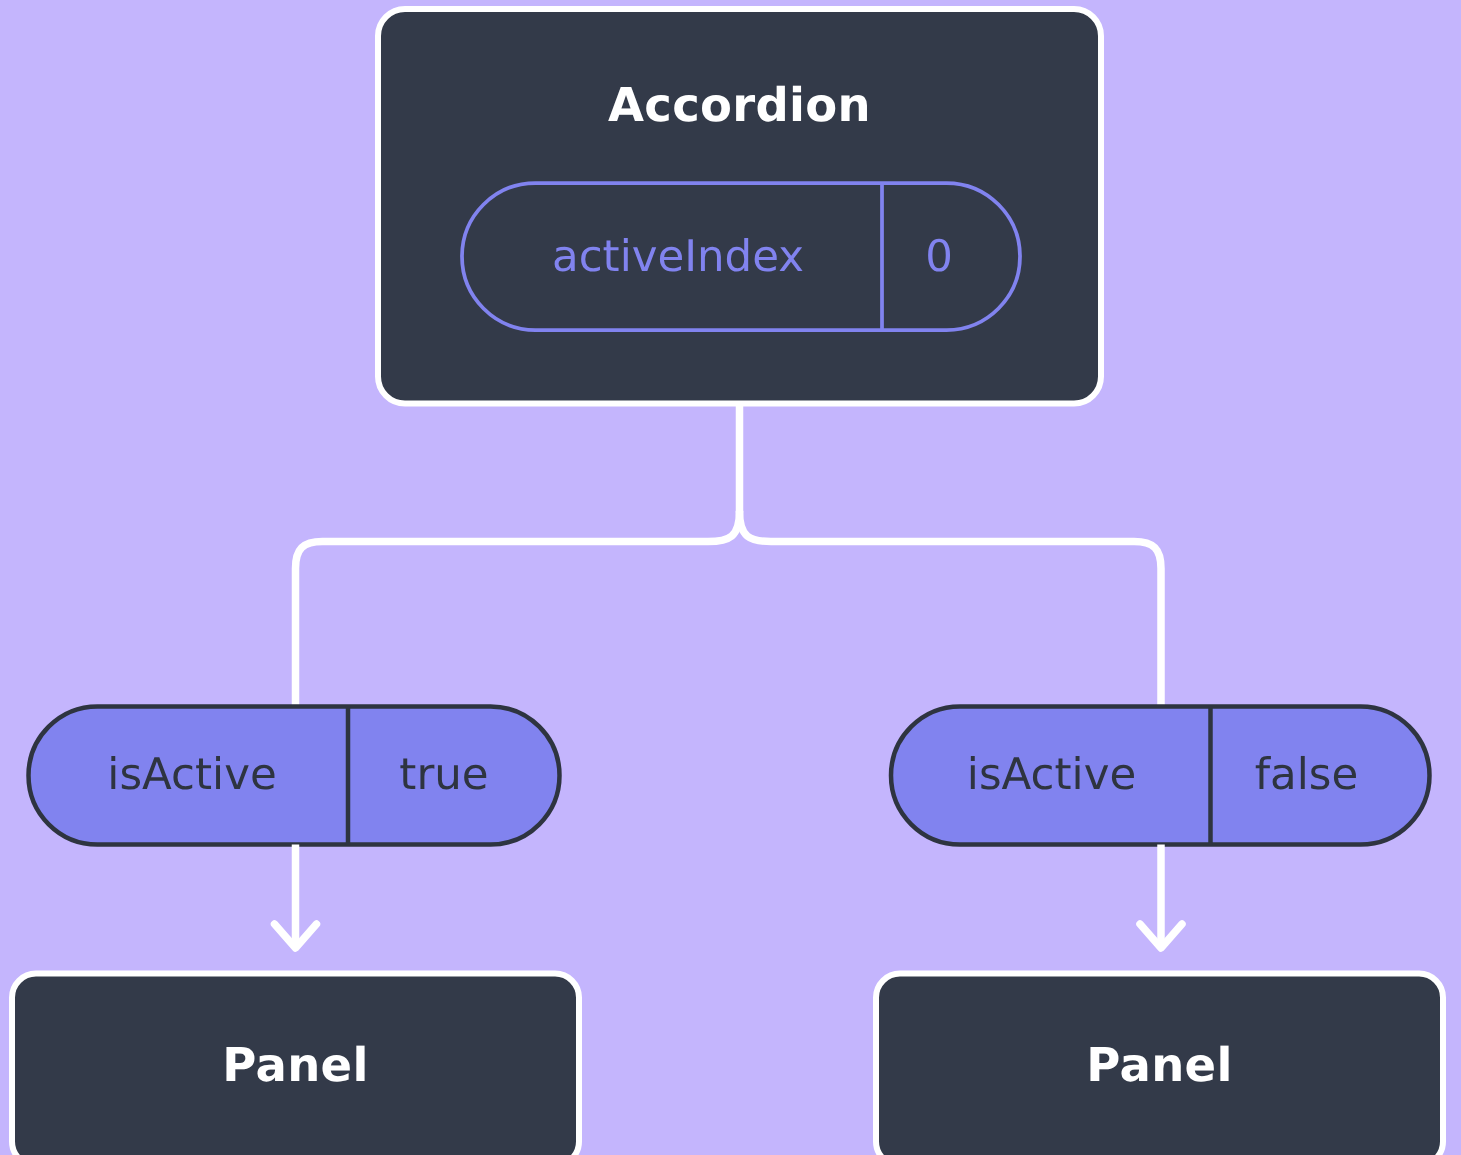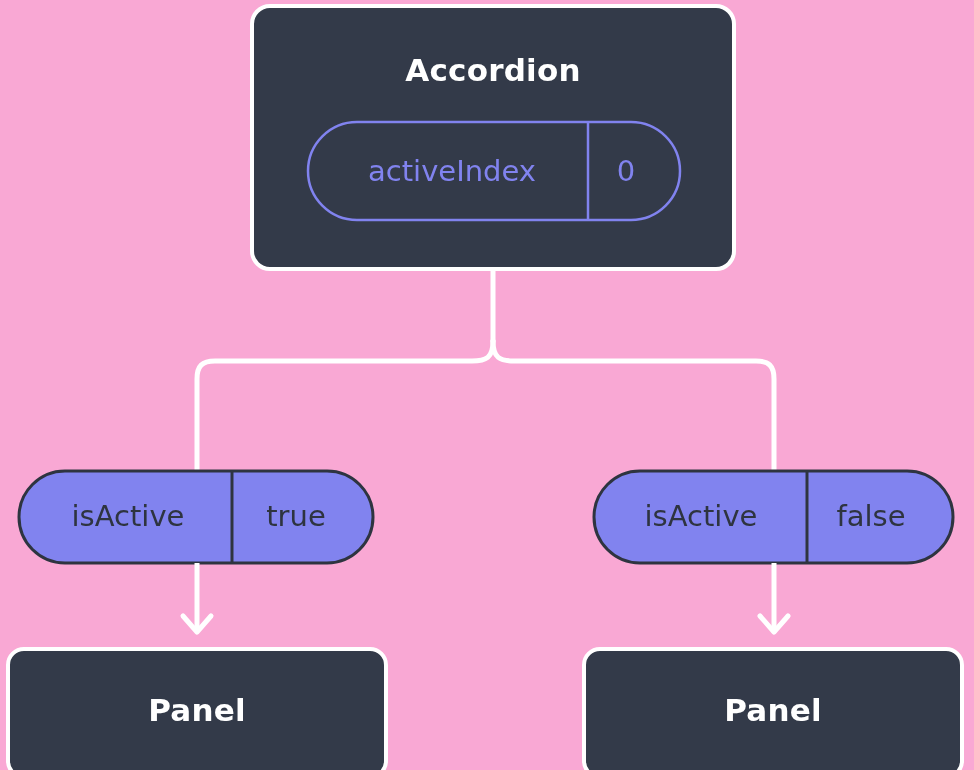--- a/index.html
+++ b/index.html
@@ -11,21 +11,21 @@
   body {
     width: 974px;
     height: 770px;
     overflow: hidden;
     font-family: "DejaVu Sans", sans-serif;
   }
   #diagram-root {
     position: relative;
     width: 974px;
     height: 770px;
-    background: #f9a8d4;
+    background: #c4b5fd;
     text-decoration: underline;
   }
   svg.diagram {
     position: absolute;
     inset: 0;
     width: 974px;
     height: 770px;
     display: block;
   }
   .node-box-fill {

